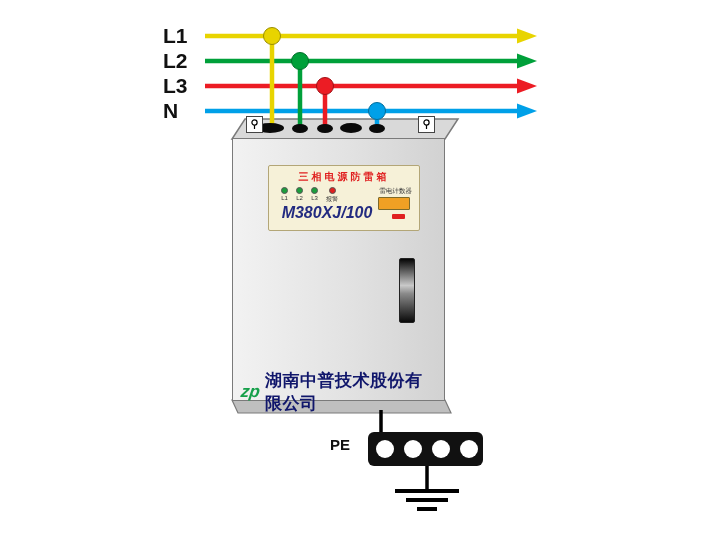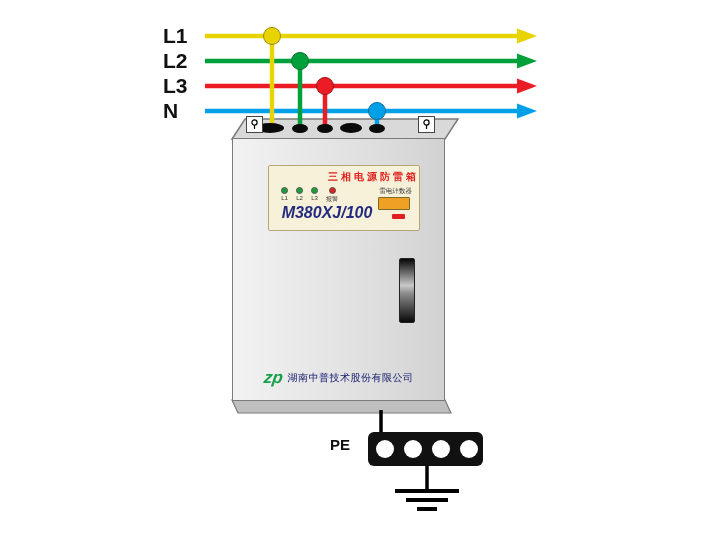--- a/index.html
+++ b/index.html
@@ -11,21 +11,21 @@
 
   .phase-label{position:absolute;left:163px;width:50px;height:25px;line-height:25px;
                font-size:21px;font-weight:bold;color:#111;}
 
   
   .cabinet-front{position:absolute;left:232px;top:138px;width:213px;height:263px;z-index:2;
                  box-sizing:border-box;border:1.5px solid #7a7a7a;
                  background:linear-gradient(to right,#f2f2f2,#e2e2e2 55%,#d2d2d2);}
   .panel{position:absolute;left:35px;top:26px;width:152px;height:66px;box-sizing:border-box;
          background:#f6f1d8;border:1px solid #b3a677;border-radius:2px;}
-  .panel-title{position:absolute;top:4px;left:0;width:100%;text-align:right;
+  .panel-title{position:absolute;top:4px;left:0;width:100%;text-align:center;
                font-size:10px;font-weight:bold;letter-spacing:3px;color:#e02020;}
   .led-row{position:absolute;left:12px;top:21px;display:flex;gap:8px;}
   .led{display:flex;flex-direction:column;align-items:center;}
   .led-dot{width:5px;height:5px;border-radius:50%;border:0.5px solid #555;}
   .led-dot.g{background:#1c9e3c;}
   .led-dot.r{background:#e02020;}
   .led-label{font-size:6px;color:#333;margin-top:1px;}
   .model-number{position:absolute;left:8px;top:38px;width:100px;text-align:center;
                 font-size:16px;font-weight:bold;font-style:italic;color:#232b80;}
   .counter-label{position:absolute;right:7px;top:21px;font-size:6.5px;color:#333;}
@@ -35,21 +35,21 @@
                    background:#e02020;border-radius:1px;}
 
   .door-handle{position:absolute;left:166px;top:119px;width:14px;height:63px;border-radius:2px;
                background:linear-gradient(180deg,#050505,#c9c9c9 42%,#8a8a8a 55%,#0a0a0a);
                border:1px solid #222;}
 
   .brand-row{position:absolute;left:8px;right:8px;top:230px;display:flex;align-items:center;
              justify-content:center;gap:5px;}
   .brand-logo{font-size:17px;font-weight:bold;font-style:italic;color:#16a04a;
               line-height:18px;transform:skewX(-8deg);}
-  .company-name{font-size:10px;font-weight:normal;color:#10166b;letter-spacing:0.5px;}
+  .company-name{font-size:17px;font-weight:bold;color:#10166b;letter-spacing:0.5px;}
 
   
   .gland{position:absolute;background:#0a0a0a;border-radius:50%;z-index:5;}
   .lug{position:absolute;width:15px;height:15px;background:#fff;border:1px solid #444;
        z-index:5;display:flex;align-items:center;justify-content:center;}
 
   
   .pe-busbar{position:absolute;left:368px;top:432px;width:115px;height:34px;background:#111;
              border-radius:6px;z-index:2;}
   .busbar-hole{position:absolute;top:8px;width:18px;height:18px;border-radius:50%;background:#fff;}

